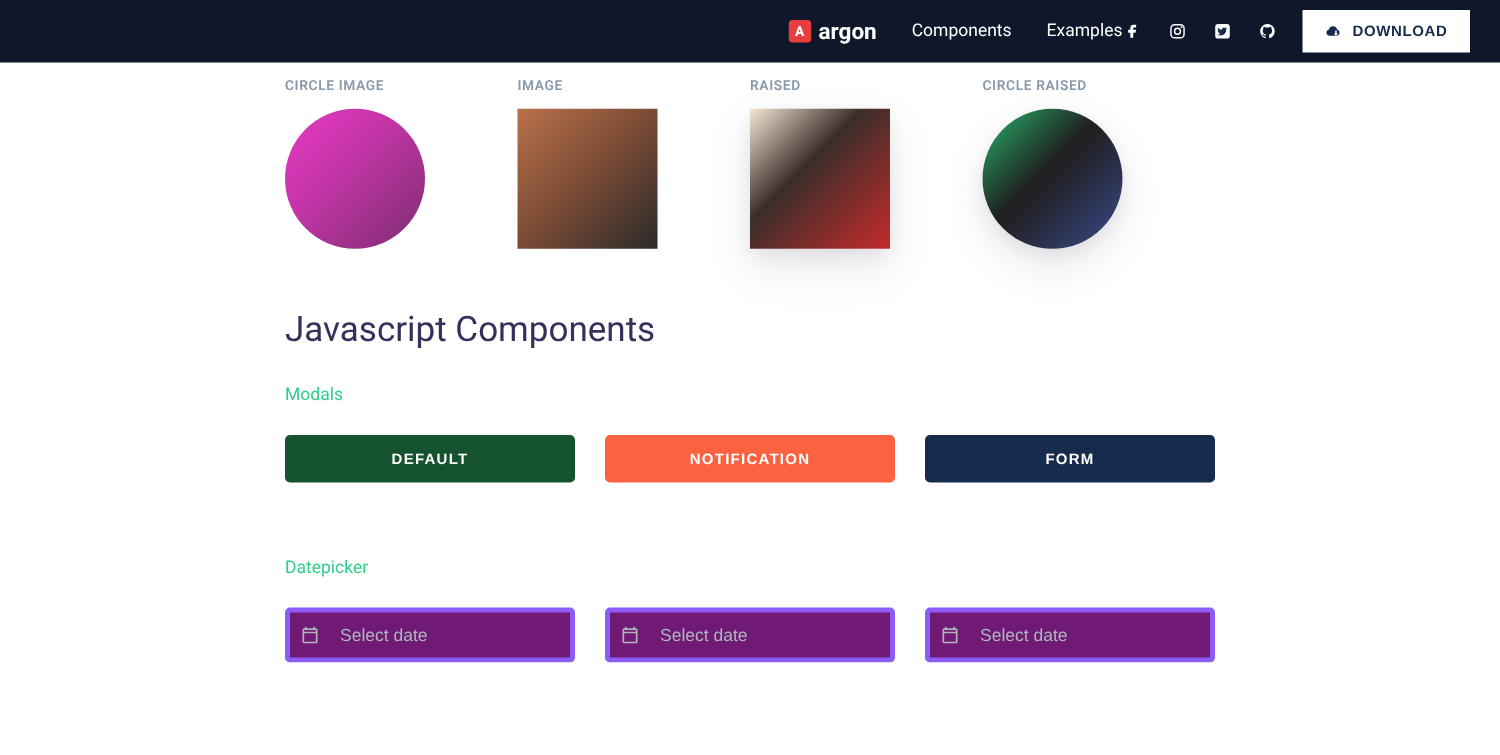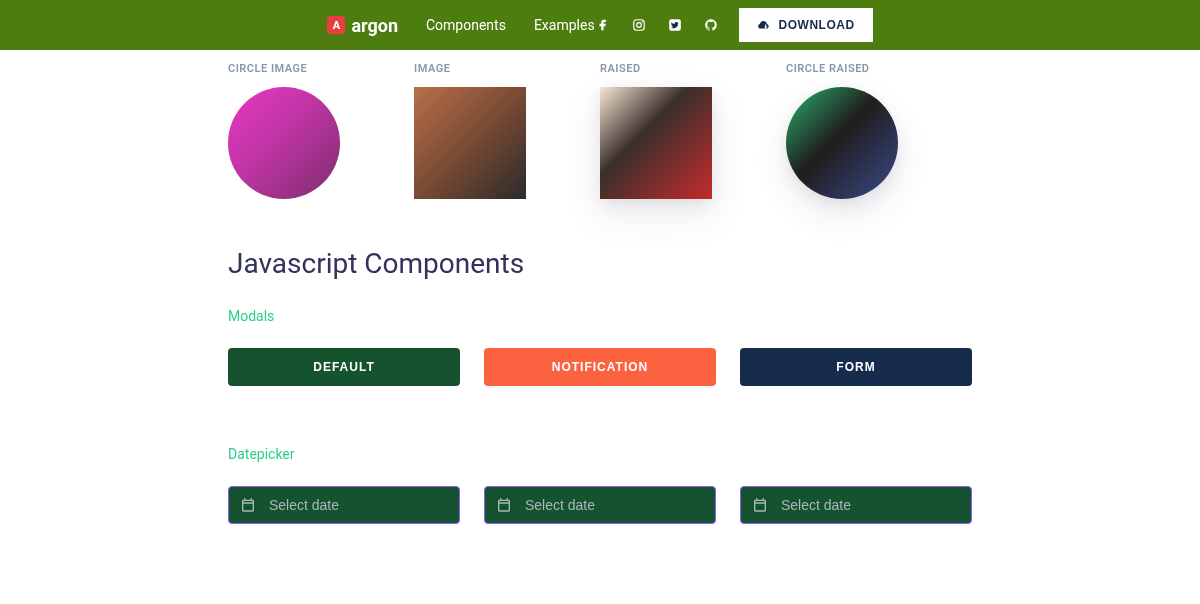--- a/index.html
+++ b/index.html
@@ -1,17 +1,17 @@
 <!DOCTYPE html>
 <html><head>
 <meta charset="utf-8">
 <style>
 *{box-sizing:border-box;margin:0;padding:0}
 body{font-family:-apple-system,BlinkMacSystemFont,"Segoe UI",Roboto,"Helvetica Neue",Arial,sans-serif;background:#fff;color:#32325d;width:1200px}
-.navbar{background:#4d7c0f;height:50px;display:flex;align-items:center;padding:16px 24px;justify-content:center}
+.navbar{background:#0f172a;height:50px;display:flex;align-items:center;padding:16px 24px;justify-content:flex-end}
 .nav-left{display:flex;align-items:center;gap:28px}
 .brand{display:flex;align-items:center;gap:6px;color:#fff;font-weight:700;font-size:18px}
 .brand-icon{width:18px;height:18px;background:#e93e3e;border-radius:3px;position:relative;display:flex;align-items:center;justify-content:center}
 .brand-icon::after{content:"A";color:#fff;font-size:11px;font-weight:800}
 .nav-link{color:#fff;font-size:14px;text-decoration:none;cursor:pointer}
 .nav-right{display:flex;align-items:center;gap:20px}
 .social-icon{width:16px;height:16px;display:flex;align-items:center;justify-content:center;color:#fff;cursor:pointer}
 .social-icon svg{width:14px;height:14px;fill:#fff}
 .download-btn{background:#fff;color:#172b4d;border:none;border-radius:0;padding:10px 18px;font-size:12px;font-weight:700;letter-spacing:0.5px;display:flex;align-items:center;gap:8px;cursor:pointer}
 .download-btn svg{width:14px;height:14px;fill:#172b4d}
@@ -27,21 +27,21 @@
 .sub-title{font-size:14px;font-weight:400;color:#2dce89;margin-bottom:24px}
 .modal-buttons{display:flex;gap:24px;margin-bottom:60px}
 .btn{flex:1;border:none;border-radius:4px;padding:12px 0;font-size:12px;font-weight:600;letter-spacing:1px;cursor:pointer;color:#fff;text-align:center}
 .btn-primary{background:#14532d}
 .btn-warning{background:#fb6340}
 .btn-default{background:#172b4d}
 .form-labels{display:flex;gap:24px;margin-bottom:10px}
 .form-label{font-size:11px;font-weight:600;color:#8898aa;letter-spacing:0.5px;text-transform:uppercase}
 .date-row{display:flex;gap:24px}
 .date-input-wrap{flex:1;position:relative}
-.date-input{width:100%;border:1px solid #8b5cf6;border-radius:4px;padding:10px 12px 10px 40px;font-size:14px;color:#8898aa;background:#14532d}
+.date-input{width:100%;border:4px solid #8b5cf6;border-radius:4px;padding:10px 12px 10px 40px;font-size:14px;color:#8898aa;background:#701a75}
 .date-input::placeholder{color:#adb5bd}
 .calendar-icon{position:absolute;left:12px;top:50%;transform:translateY(-50%);width:16px;height:16px;fill:#adb5bd}
 .col-single{flex:0 0 calc(33.333% - 16px)}
 .col-range{flex:0 0 calc(66.666% - 8px);display:flex;gap:24px}
 .col-range .date-input-wrap{flex:1}
 </style>
 </head>
 <body>
 
 <nav class="navbar">

